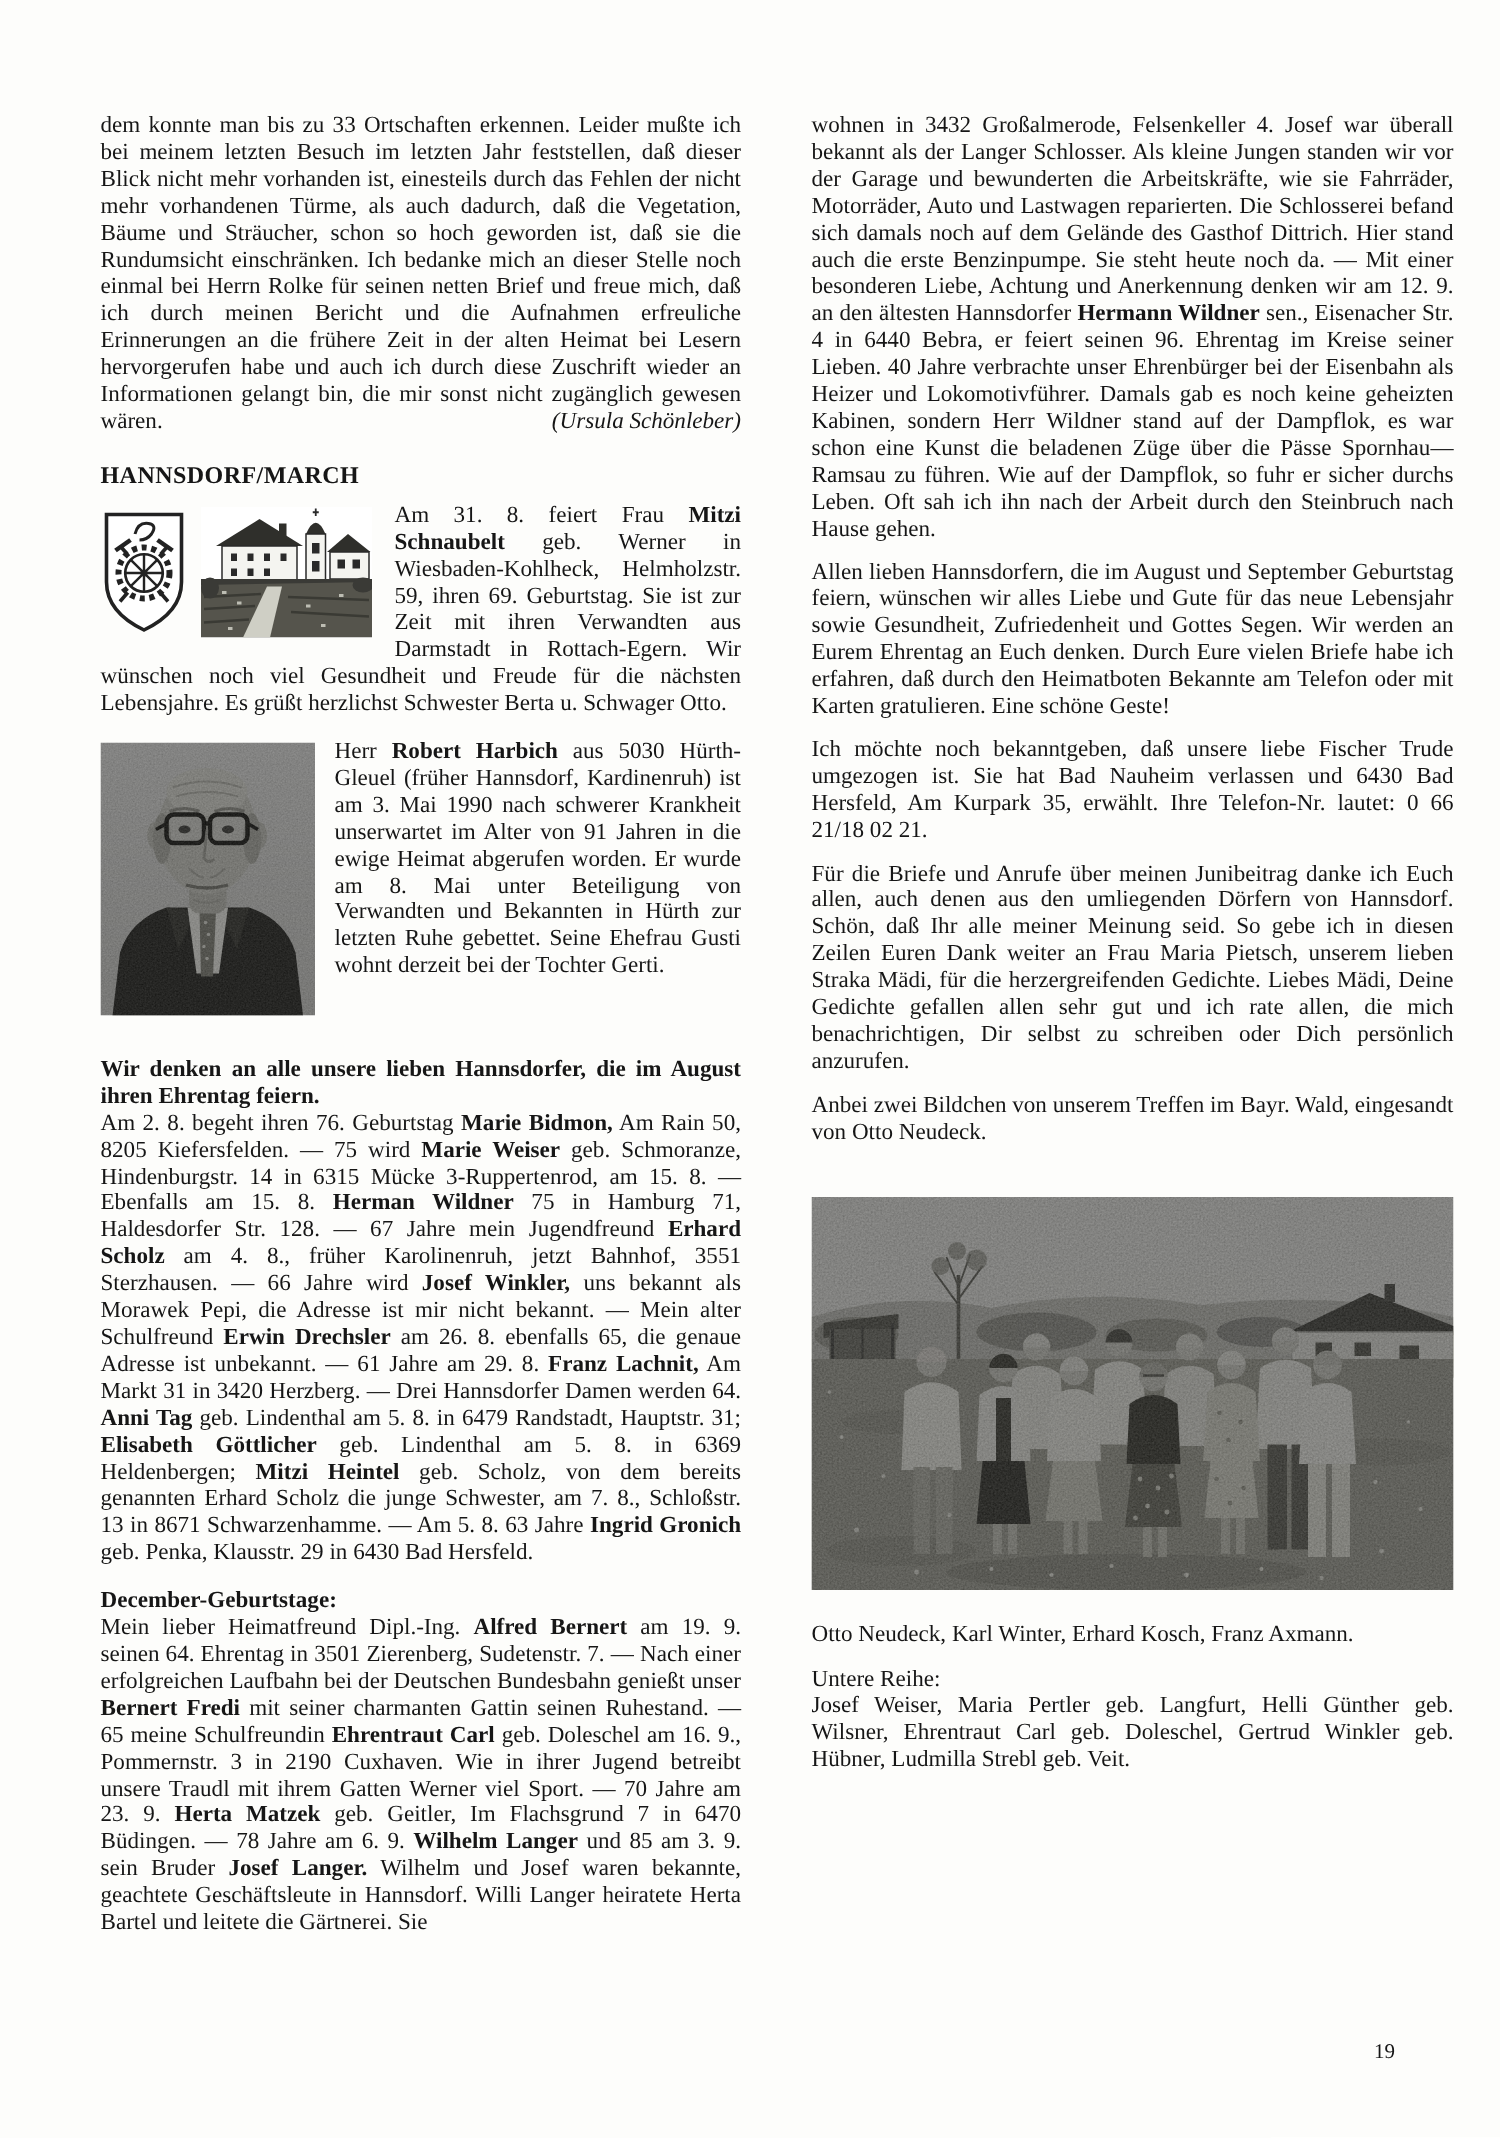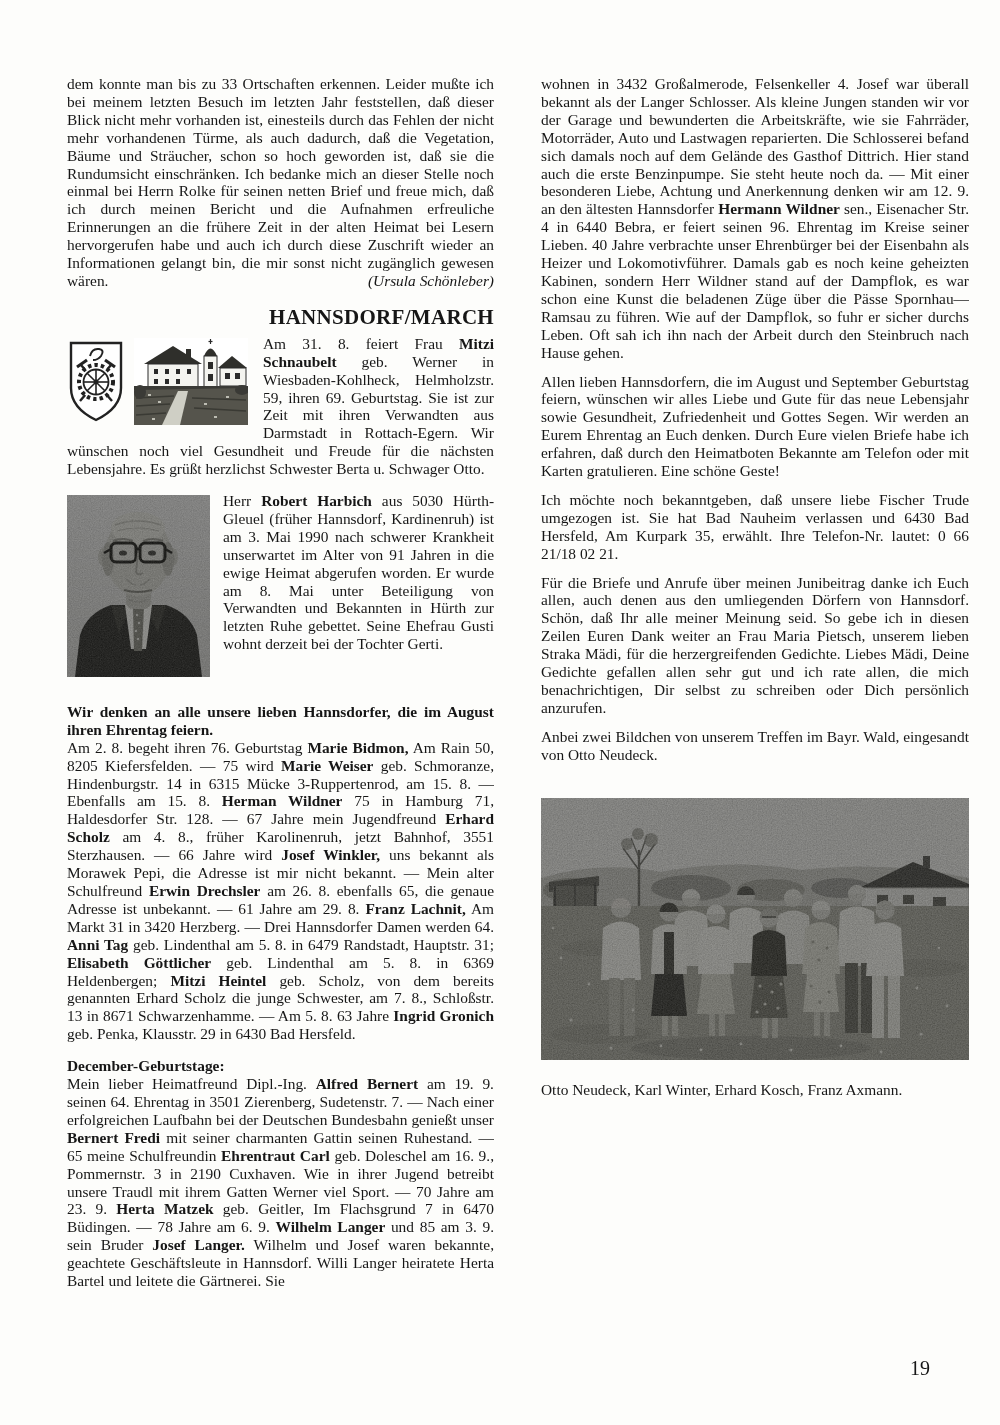--- a/index.html
+++ b/index.html
@@ -15,37 +15,37 @@
     text-decoration:underline;
   }
   .col{position:absolute;top:75px;}
   .col-left{left:67px;width:427px;}
   .col-right{left:541px;width:428px;}
   .para{text-align:justify;margin:0;}
   .para b{font-weight:bold;}
   .attribution{font-style:italic;float:right;}
   .intro{margin-bottom:19px;}
   .section-heading{
-    text-align:right;font-weight:bold;font-size:21px;
+    text-align:left;font-weight:bold;font-size:16px;
     margin:16px 0 8px 0;letter-spacing:.3px;
   }
   .clearfix::after{content:"";display:table;clear:both;}
   .img-pair{float:left;margin:3px 15px 4px 0;display:flex;gap:9px;align-items:flex-start;}
   .mitzi-block{margin-bottom:14px;}
   .portrait-wrap{float:left;margin:3px 13px 2px 0;}
   .obituary{margin-bottom:20px;}
   .bold-lead{font-weight:bold;text-align:justify;margin:0;}
   .august-para{margin-bottom:14px;}
   .sept-heading{margin-top:0;}
   .col-right .para{margin-bottom:11px;}
   .group-photo-wrap{margin-top:34px;}
   .group-photo-wrap svg{display:block;}
   .caption-block{margin-top:21px;text-align:justify;}
   .caption-block + .caption-block{margin-top:12px;}
-  .page-number{position:absolute;right:70px;top:1360px;font-size:20px;}
+  .page-number{position:absolute;right:70px;top:1360px;font-size:14px;}
   svg{shape-rendering:auto;}
 </style>
 </head>
 <body>
 
 <div class="page">
 
   <div class="col col-left">
 
     <p class="para intro"><span>dem konnte man bis zu 33 Ortschaften erkennen. Leider mußte ich bei meinem letzten Besuch im letzten Jahr feststellen, daß dieser Blick nicht mehr vorhanden ist, einesteils durch das Fehlen der nicht mehr vorhandenen Türme, als auch dadurch, daß die Vegetation, Bäume und Sträucher, schon so hoch geworden ist, daß sie die Rundumsicht einschränken. Ich bedanke mich an dieser Stelle noch einmal bei Herrn Rolke für seinen netten Brief und freue mich, daß ich durch meinen Bericht und die Aufnahmen erfreuliche Erinnerungen an die frühere Zeit in der alten Heimat bei Lesern hervorgerufen habe und auch ich durch diese Zuschrift wieder an Informationen gelangt bin, die mir sonst nicht zugänglich gewesen wären. </span><i class="attribution">(Ursula Schönleber)</i></p>
@@ -335,16 +335,20 @@
           <circle cx="12" cy="130" r="1.2" fill="#ecece2"></circle>
         <circle cx="92" cy="212" r="1.4" fill="#ecece2"></circle>
           <circle cx="376" cy="190" r="1.4" fill="#ecece2"></circle>
         <rect width="428" height="262" filter="url(#grain2)" opacity="0.55"></rect>
       </svg>
     </div>
 
     <div class="caption-block">
       <div>Otto Neudeck, Karl Winter, Erhard Kosch, Franz Axmann.</div>
     </div>
+    <div class="caption-block">
+      <div>Untere Reihe:</div>
+      <div>Josef Weiser, Maria Pertler geb. Langfurt, Helli Günther geb. Wilsner, Ehrentraut Carl geb. Doleschel, Gertrud Winkler geb. Hübner, Ludmilla Strebl geb. Veit.</div>
+    </div>
   </div>
 
   <div class="page-number">19</div>
 </div>
 
 </body></html>

